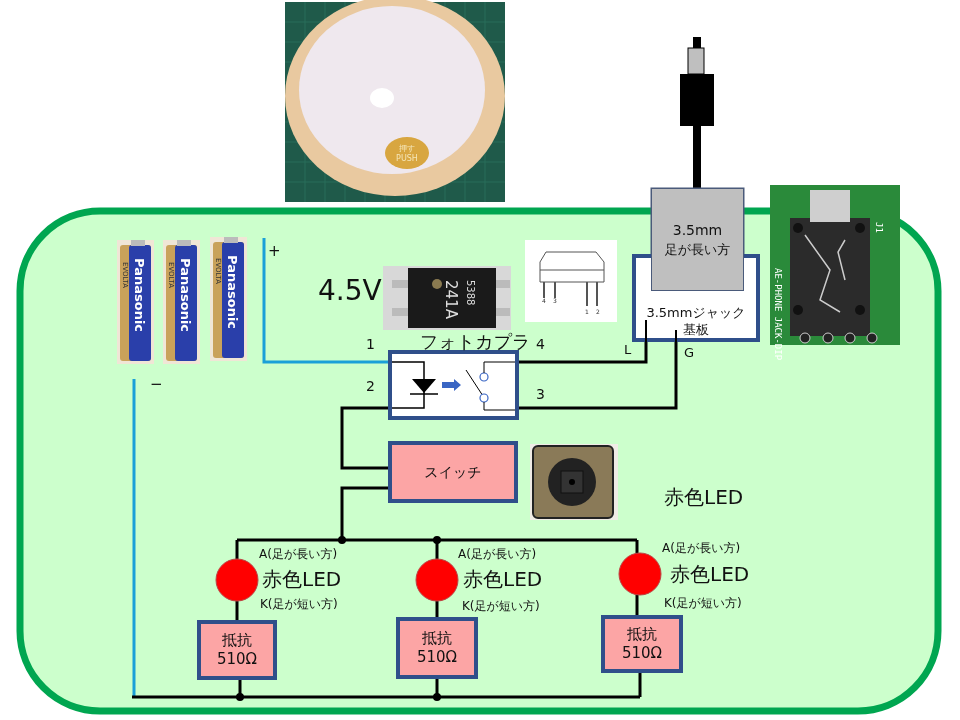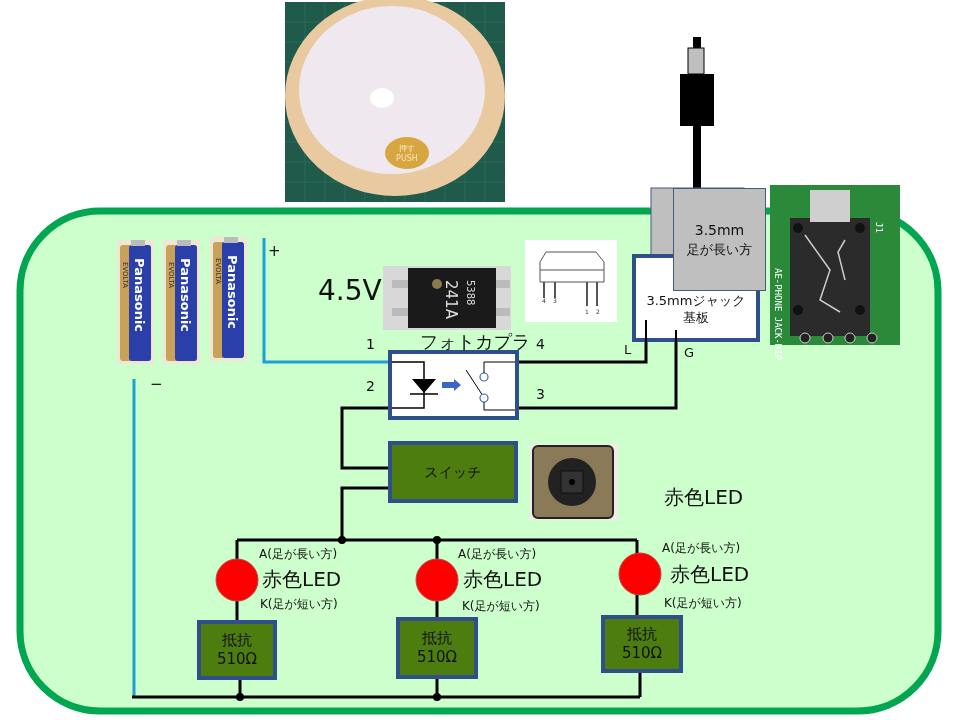--- a/index.html
+++ b/index.html
@@ -1,19 +1,19 @@
 <!DOCTYPE html>
 <html><head>
 <meta charset="utf-8">
 <style>
   html, body { margin:0; padding:0; background:#ffffff; }
   body { width:960px; height:720px; position:relative; overflow:hidden; font-family:"DejaVu Sans", sans-serif; }
   #canvas { position:absolute; left:0; top:0; width:960px; height:720px; }
   .lbl { position:absolute; color:#111; white-space:nowrap; font-family:"DejaVu Sans", sans-serif; }
-  .box { position:absolute; background:#4d7c0f; border:4px solid #2f4f8a; box-sizing:border-box; display:flex; flex-direction:column; align-items:center; justify-content:center; text-align:center; color:#111; font-size:15px; line-height:19px; }
+  .box { position:absolute; background:#fca5a5; border:4px solid #2f4f8a; box-sizing:border-box; display:flex; flex-direction:column; align-items:center; justify-content:center; text-align:center; color:#111; font-size:15px; line-height:19px; }
 </style>
 </head>
 <body>
 
 <svg id="canvas" width="960" height="720" viewBox="0 0 960 720">
 
   <rect x="20" y="211" width="918" height="500" rx="80" ry="80" fill="#ccffcc" stroke="#00a650" stroke-width="7"></rect>
 
   <g>
     <rect x="285" y="2" width="220" height="200" fill="#1f5a4a"></rect>
@@ -180,25 +180,25 @@
 <span class="lbl" style="left:150px;top:375px;font-size:15px;">−</span>
 <span class="lbl" style="left:272px;top:274px;font-size:28px;margin-left:46px;">4.5V</span>
 
 <span class="lbl" style="left:420px;top:330px;font-size:18px;">フォトカプラ</span>
 <span class="lbl" style="left:366px;top:336px;font-size:14px;">1</span>
 <span class="lbl" style="left:366px;top:378px;font-size:14px;">2</span>
 <span class="lbl" style="left:536px;top:336px;font-size:14px;">4</span>
 <span class="lbl" style="left:536px;top:386px;font-size:14px;">3</span>
 
 <div class="box" style="left:632px;top:254px;width:128px;height:88px;background:#fff;z-index:1;"></div>
-<div class="box" style="left:673px;top:188px;width:93px;height:103px;background:#bfbfbf;border:1px solid #4a5a7a;z-index:2;">
+<div class="box" style="left:651px;top:188px;width:93px;height:103px;background:#bfbfbf;border:1px solid #4a5a7a;z-index:2;">
   <span style="font-size:14px;">3.5mm</span>
   <span style="font-size:13px;">足が長い方</span>
 </div>
-<div class="lbl" style="left:636px;top:292px;width:120px;text-align:center;font-size:13px;line-height:17px;z-index:3;">
+<div class="lbl" style="left:636px;top:304px;width:120px;text-align:center;font-size:13px;line-height:17px;z-index:3;">
   <div>3.5mmジャック</div>
   <div>基板</div>
 </div>
 <svg style="position:absolute;left:0;top:0;z-index:4;pointer-events:none" width="960" height="720">
   <line x1="646" y1="320" x2="646" y2="345" stroke="#000" stroke-width="2"></line>
   <line x1="676" y1="330" x2="676" y2="345" stroke="#000" stroke-width="2"></line>
 </svg>
 <span class="lbl" style="left:624px;top:342px;font-size:13px;">L</span>
 <span class="lbl" style="left:684px;top:345px;font-size:13px;">G</span>
 

